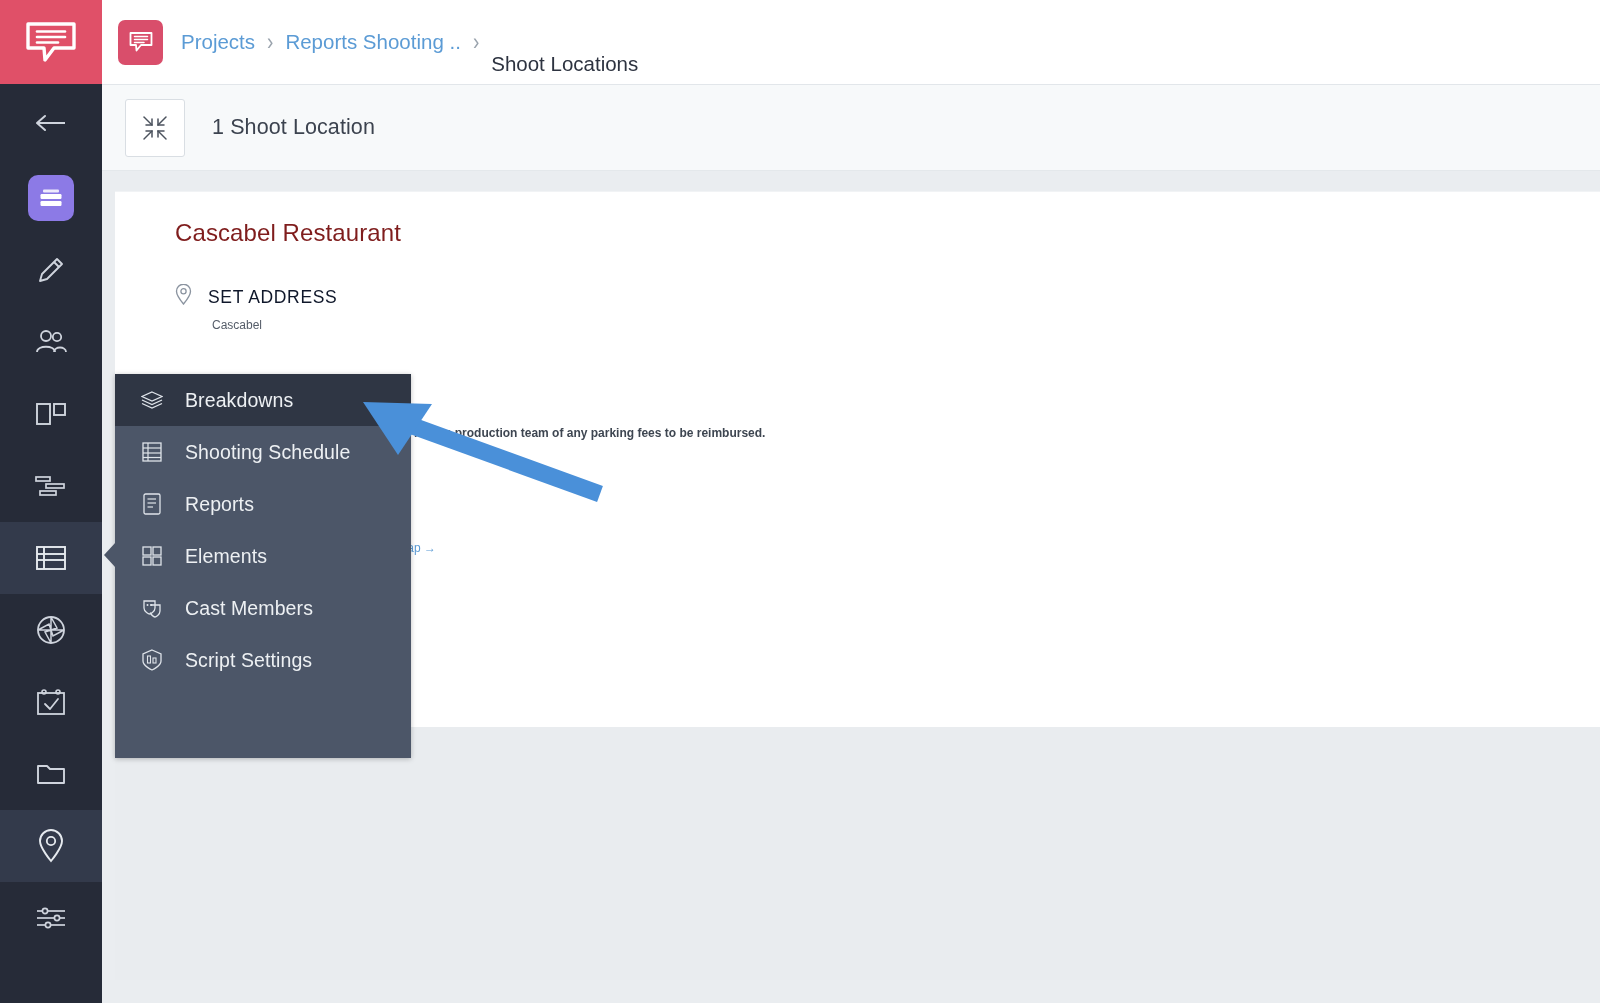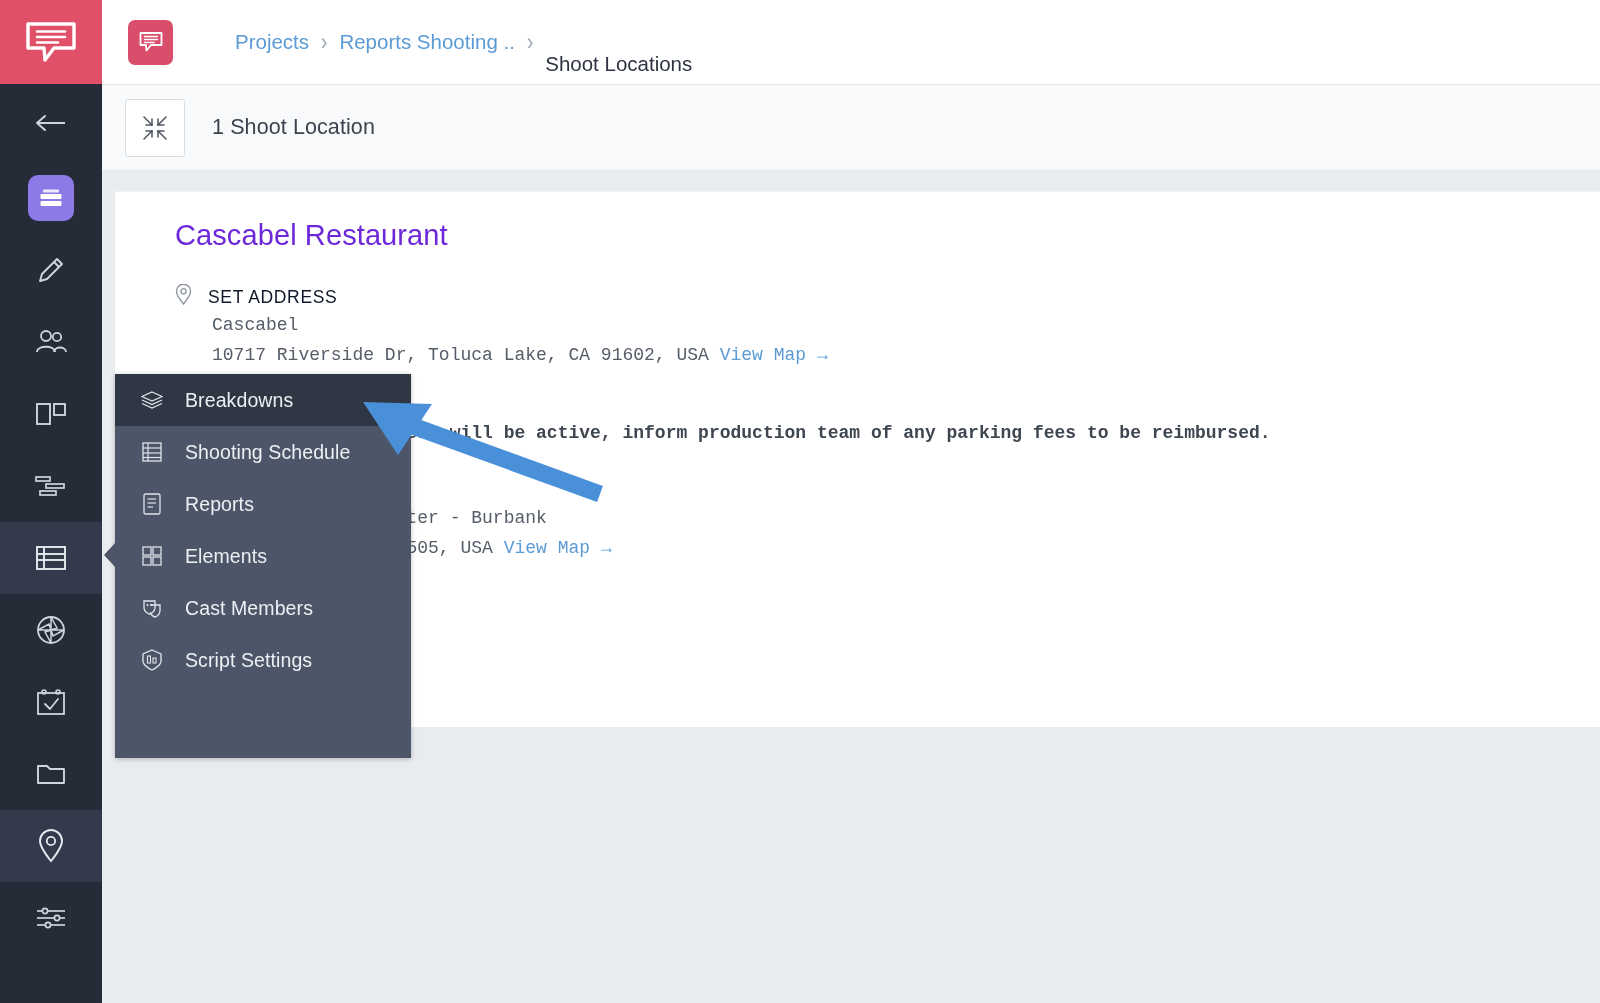--- a/index.html
+++ b/index.html
@@ -39,21 +39,21 @@
   #main {
     position: absolute; left: 102px; top: 0;
     width: 1498px; height: 1003px;
     background: #eaedf0;
   }
   
   #topbar {
     position: absolute; left: 0; top: 0; width: 1498px; height: 85px;
     background: #ffffff;
     border-bottom: 1px solid #e2e6ea;
-    display: flex; align-items: center; padding-left: 26px; gap: 44px;
+    display: flex; align-items: center; padding-left: 16px;
   }
   #crumb-logo {
     width: 45px; height: 45px; border-radius: 7px; background: #d94e6b;
     display: flex; align-items: center; justify-content: center;
     margin-right: 18px; flex: 0 0 auto;
   }
   .crumbs { display: flex; align-items: center; font-size: 20.5px; }
   .crumb-link { color: #5b9bd5; cursor: pointer; white-space: nowrap; }
   .crumb-sep {
     color: #9aa3ad; margin: 0 12px; font-size: 19px;
@@ -86,31 +86,31 @@
 
   
   #card {
     position: absolute; left: 13px; top: 191px;
     width: 1485px; height: 536px;
     background: #ffffff;
     border-top: 1px solid #f1f3f5;
   }
   #card-title {
     position: absolute; left: 60px; top: 27px;
-    font-size: 29px; color: #6d28d9; font-weight: 400; letter-spacing: .1px;
+    font-size: 24px; color: #7f1d1d; font-weight: 400; letter-spacing: .1px;
   }
   .field-block { position: absolute; left: 60px; }
   .field-head {
     display: flex; align-items: center; gap: 16px;
     font-size: 17.5px; color: #0f172a; letter-spacing: .65px;
   }
   .field-head .pin { flex: 0 0 auto; }
   .field-line {
-    margin-left: 37px; font-size: 18px; color: #51596580;
-    color: #555d69; line-height: 30px; white-space: nowrap; font-family: Liberation Mono, monospace;
+    margin-left: 37px; font-size: 12px; color: #51596580;
+    color: #555d69; line-height: 30px; white-space: nowrap;
   }
   .field-line.bold { font-weight: 700; color: #3e4651; }
   .maplink { color: #5b9bd5; cursor: pointer; }
   .maparrow { color: #5b9bd5; }
 
   
   #bottomarea {
     position: absolute; left: 0; top: 727px; width: 1498px; height: 276px;
     background: #eaedf0;
   }
@@ -309,25 +309,20 @@
         <div class="field-head">
           <span class="pin">
             <svg width="17" height="21" viewBox="0 0 17 21">
               <path d="M8.5 20 C8.5 20 15.5 11.5 15.5 7.2 A7 7 0 0 0 1.5 7.2 C1.5 11.5 8.5 20 8.5 20 Z" fill="none" stroke="#8b94a0" stroke-width="1.35"></path>
               <circle cx="8.5" cy="7.2" r="2.6" fill="none" stroke="#8b94a0" stroke-width="1.3"></circle>
             </svg>
           </span>
           <span>SET ADDRESS</span>
         </div>
         <div class="field-line">Cascabel</div>
-        <div class="field-line">
-          <span>10717 Riverside Dr, Toluca Lake, CA 91602, USA</span>
-          <span class="maplink">View Map</span>
-          <span class="maparrow">→</span>
-        </div>
       </div>
 
       <div class="field-block" style="top:205px;">
         <div class="field-head" style="margin-left:37px;">NS</div>
         <div class="field-line bold">nly -- Parking Meters will be active, inform production team of any parking fees to be reimbursed.</div>
       </div>
 
       <div class="field-block" style="top:290px;">
         <div class="field-head" style="margin-left:37px;">AL</div>
         <div class="field-line">Joseph Medical Center - Burbank</div>

